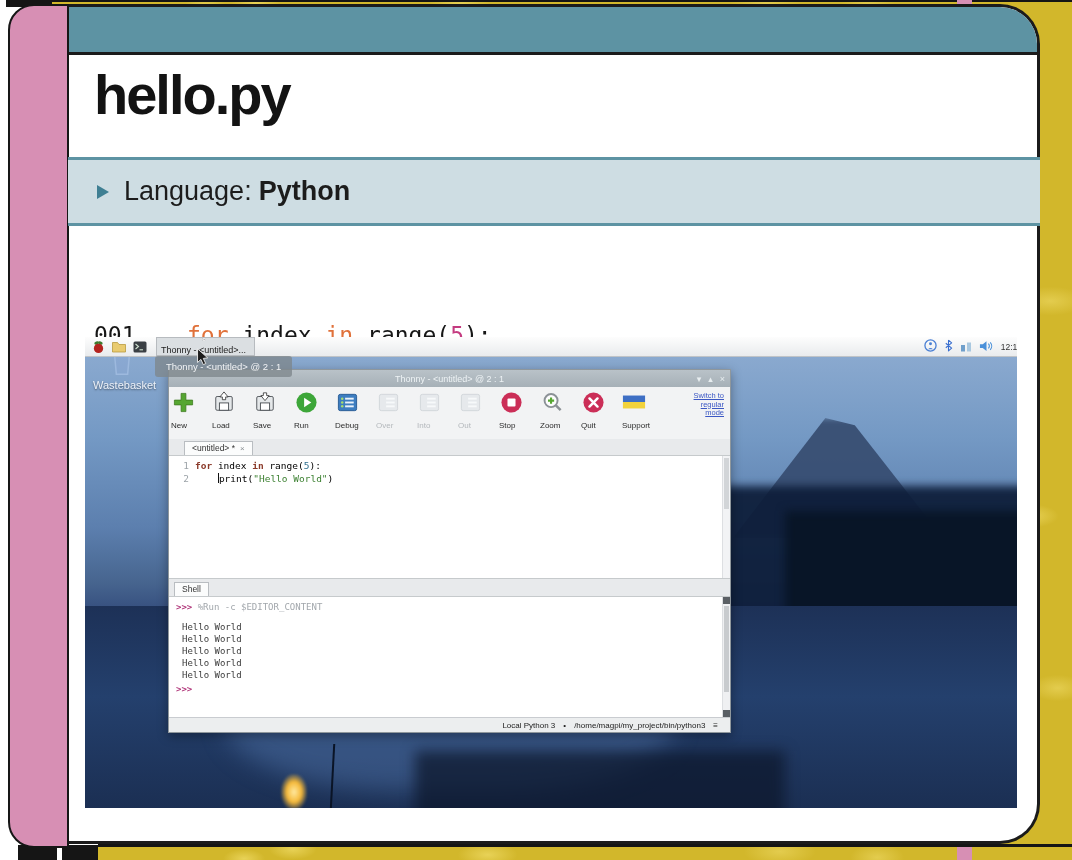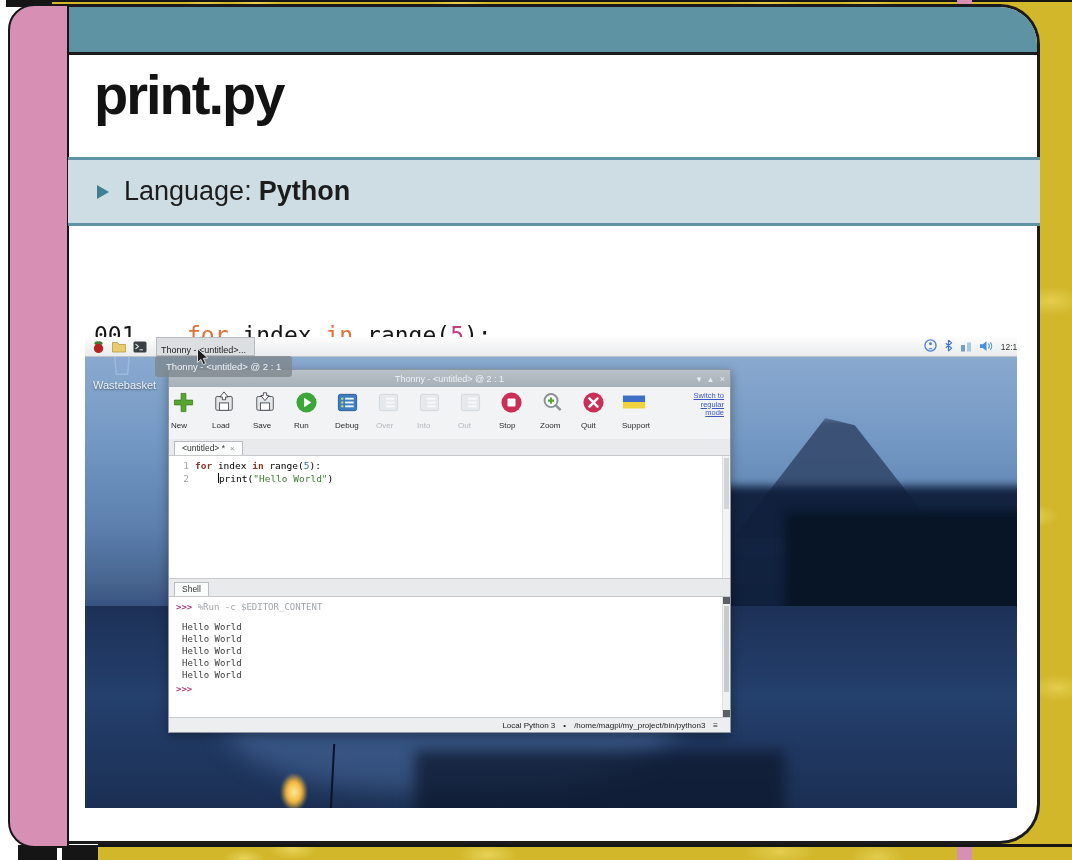--- a/index.html
+++ b/index.html
@@ -65,21 +65,21 @@
   .titlebar{height:17px;background:linear-gradient(180deg,#b9c2c8,#a6b0b7);display:flex;align-items:center;position:relative;flex:none;}
   .title-text{position:absolute;left:0;right:0;text-align:center;font-size:9px;color:#eef3f5;}
   .win-controls{position:absolute;right:5px;top:0;height:17px;display:flex;gap:7px;align-items:center;font-size:9px;color:#e8eef0;}
   .toolbar{height:49px;background:#f2f3f4;display:flex;align-items:flex-start;padding-top:3px;flex:none;}
   .tb-btn{width:41px;display:flex;flex-direction:column;align-items:flex-start;gap:7px;}
   .tb-btn:first-child{margin-left:2px;}
   .tb-ico{width:24px;height:24px;display:flex;align-items:center;justify-content:center;}
   .tb-lbl{font-size:8px;color:#2b2b2b;}
   .tb-btn.disabled .tb-lbl{color:#b4b8bc;}
   .switch-link{margin-left:auto;margin-right:6px;text-align:right;font-size:7.5px;line-height:8.5px;color:#3b57c4;text-decoration:underline;padding-top:2px;}
-  .tabbar{height:16px;background:#e8eaec;border-bottom:1px solid #c6cacc;display:flex;align-items:flex-end;padding-left:5px;flex:none;}
+  .tabbar{height:16px;background:#e8eaec;border-bottom:1px solid #c6cacc;display:flex;align-items:flex-end;padding-left:15px;flex:none;}
   .tab{background:#fbfcfc;border:1px solid #b9bdc1;border-bottom:none;font-size:8.5px;color:#333;padding:1px 7px 2px 7px;display:flex;gap:5px;align-items:center;}
   .tab .x{color:#8b9094;font-size:8px;}
   .editor{flex:1;background:#fff;position:relative;font-family:"DejaVu Sans Mono","Liberation Mono",monospace;font-size:9.5px;line-height:12.5px;}
   .ed-line{display:flex;white-space:pre;}
   .ed-gut{width:20px;text-align:right;color:#9ca3a8;padding-right:6px;flex:none;}
   .ed-kw{font-weight:bold;color:#8b3a2a;}
   .ed-num{color:#31708f;}
   .ed-str{color:#3c8031;}
   .caret{display:inline-block;width:1px;height:10px;background:#111;vertical-align:-1px;}
   .vscroll{position:absolute;right:0;top:0;bottom:0;width:7px;background:#f2f3f5;border-left:1px solid #dddfe2;}
@@ -106,21 +106,21 @@
   <div class="abs strip-bottom-yellow yellowtex"></div>
   <div class="abs black-b1"></div>
   <div class="abs black-b2"></div>
   <div class="abs tab-pink-bottom"></div>
   <div class="abs pink-band"></div>
 
   <div class="abs card">
     <div class="teal-header"></div>
   </div>
 
-  <div class="abs mag-title">print.py</div>
+  <div class="abs mag-title">hello.py</div>
   <div class="abs langbar">
     <span class="arrow">
       <svg width="14" height="18" viewBox="0 0 14 18">
           <polygon points="1,2 13,9 1,16" fill="#3f7f93"></polygon>
         </svg>
     </span>
     <span class="langtext"><span>Language:</span><b>Python</b></span>
   </div>
 
   <div class="abs listing">

